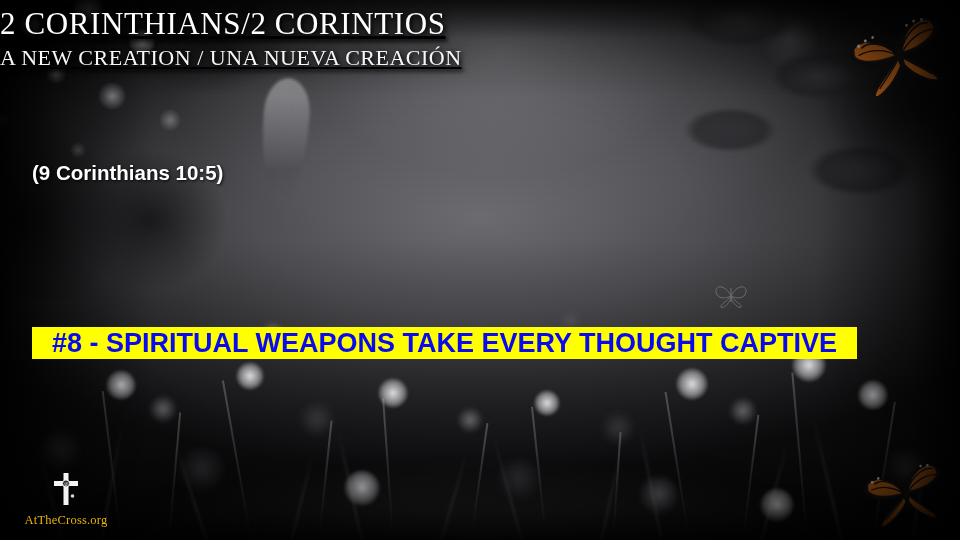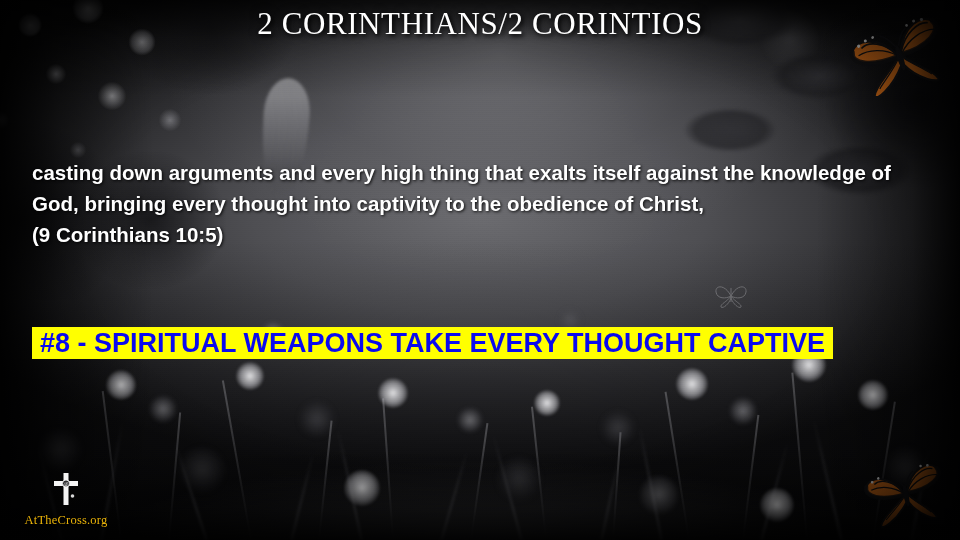--- a/index.html
+++ b/index.html
@@ -139,21 +139,21 @@
 
   
   .butterfly { position: absolute; }
   .butterfly svg { display: block; }
 
   
   .title-block {
     position: absolute;
     left: 0; right: 0;
     top: 8px;
-    text-align: center;
+    text-decoration: underline;
   }
   .title-main {
     font-family: "Liberation Serif", serif;
     font-size: 31px;
     line-height: 1.05;
     letter-spacing: 0.6px;
     color: #ffffff;
     text-shadow: 2px 2px 4px rgba(0,0,0,0.95), 0 0 10px rgba(0,0,0,0.7);
     white-space: nowrap;
   }
@@ -200,21 +200,21 @@
   .point-text {
     font-family: "Liberation Sans", sans-serif;
     font-weight: bold;
     font-size: 27px;
     line-height: 38px;
     color: #0a0aee;
     display: inline;
     background-color: #ffff00;
     box-decoration-break: clone;
     -webkit-box-decoration-break: clone;
-    padding: 1px 8px;
+    padding: 1px 20px;
   }
 
   
   .logo {
     position: absolute;
     left: 14px;
     bottom: 12px;
     width: 104px;
     text-align: center;
   }
@@ -361,24 +361,24 @@
         <path d="M56 28 C60 19, 64 15, 68 13" fill="none" stroke="#16161a" stroke-width="1.5"></path>
       </g>
     </svg>
   </div>
 
   <div class="bg-texture"></div>
   <div class="bg-vignette"></div>
 
   <div class="title-block">
     <div class="title-main">2 CORINTHIANS/2 CORINTIOS</div>
+    <div class="title-sub">A NEW CREATION / UNA NUEVA CREACIÓN</div>
   </div>
 
   <div class="verse-block">
-    <div class="verse-text">casting down arguments and every high thing that exalts itself against the knowledge of God, bringing every thought into captivity to the obedience of Christ,</div>
     <div class="verse-ref">(9 Corinthians 10:5)</div>
   </div>
 
   <div class="point-block">
     <span class="point-text">#8 - SPIRITUAL WEAPONS TAKE EVERY THOUGHT CAPTIVE</span>
   </div>
 
   <div class="logo">
     <span class="logo-mark">
       <svg width="30" height="36" viewBox="0 0 30 36" aria-hidden="true">

